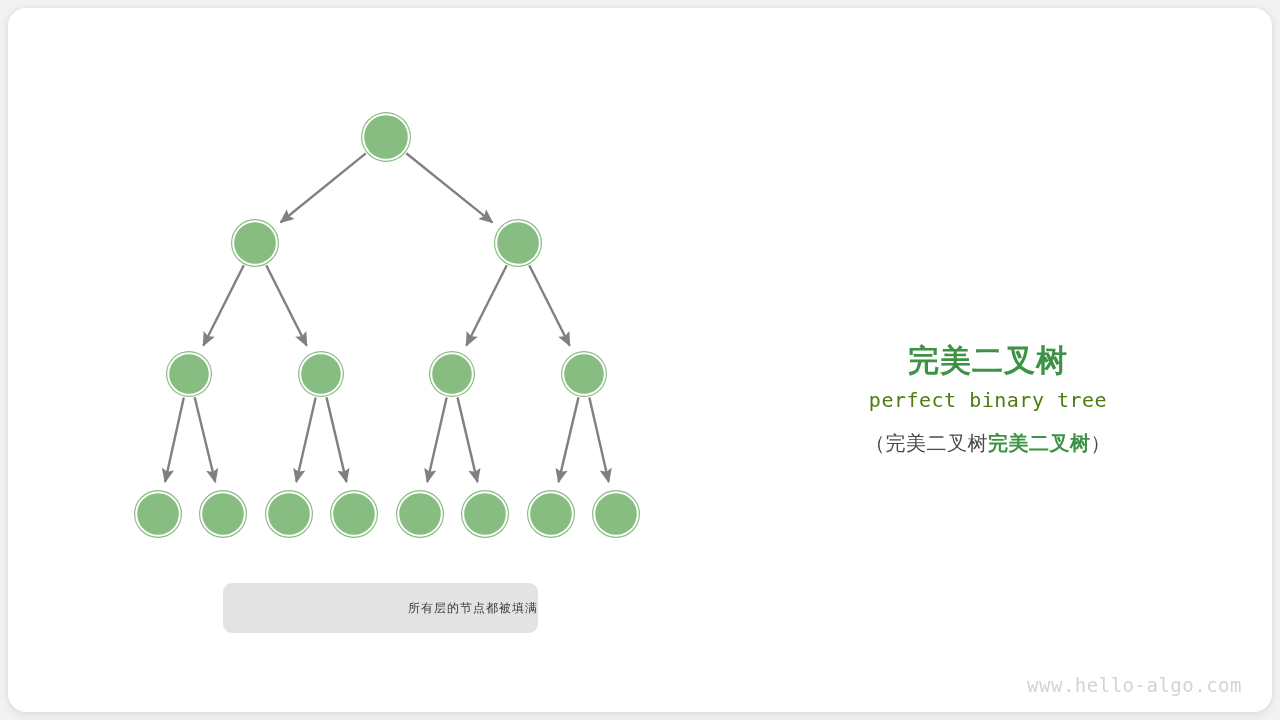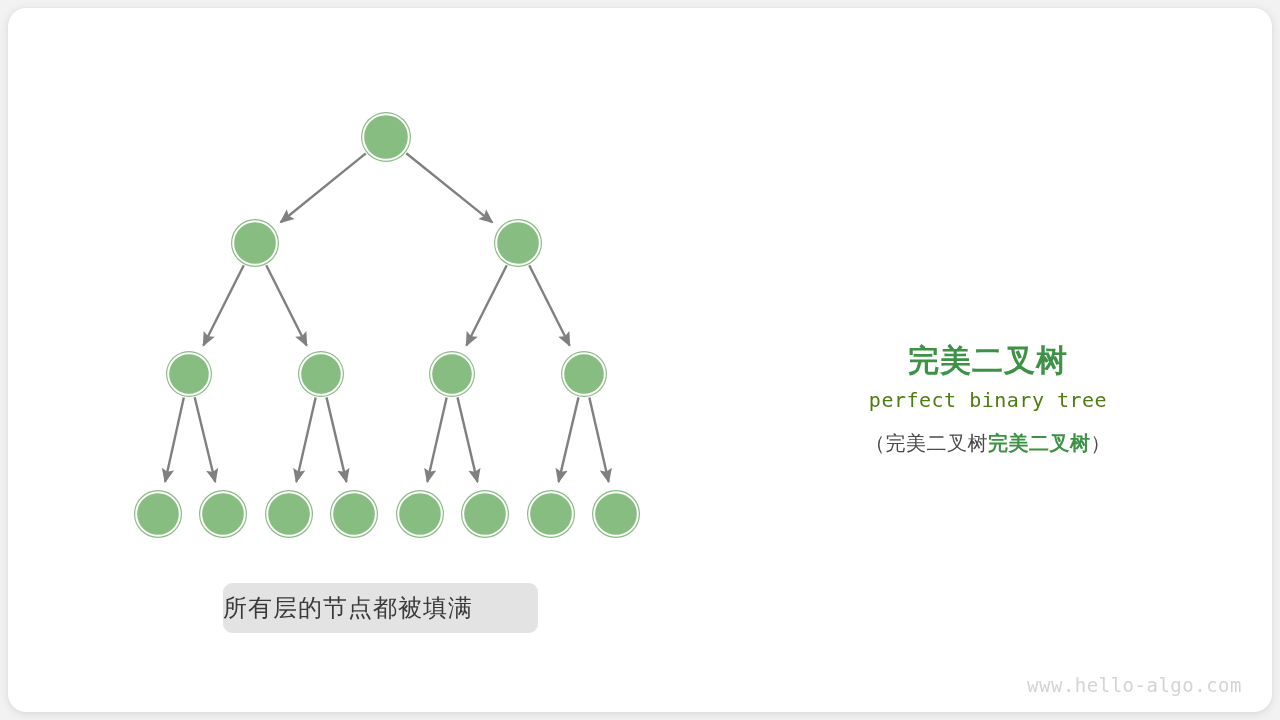--- a/index.html
+++ b/index.html
@@ -77,22 +77,22 @@
   .caption-pill {
     position: absolute;
     left: 215px;
     top: 575px;
     width: 315px;
     height: 50px;
     background: #e3e3e3;
     border-radius: 9px;
     display: flex;
     align-items: center;
-    justify-content: flex-start;
-    font-size: 24px;
+    justify-content: flex-end;
+    font-size: 12px;
     color: #3a3a3a;
     letter-spacing: 1px;
   }
 
   
   .watermark {
     position: absolute;
     right: 30px;
     bottom: 16px;
     font-family: "DejaVu Sans Mono", "Liberation Mono", monospace;

